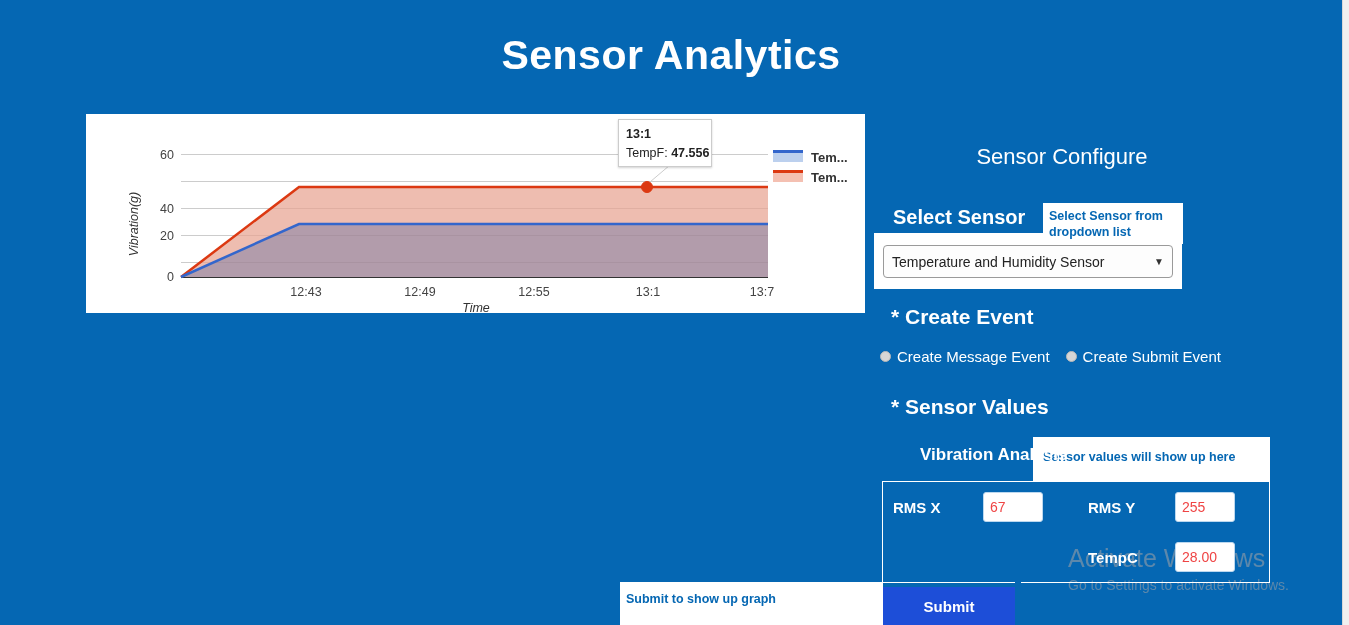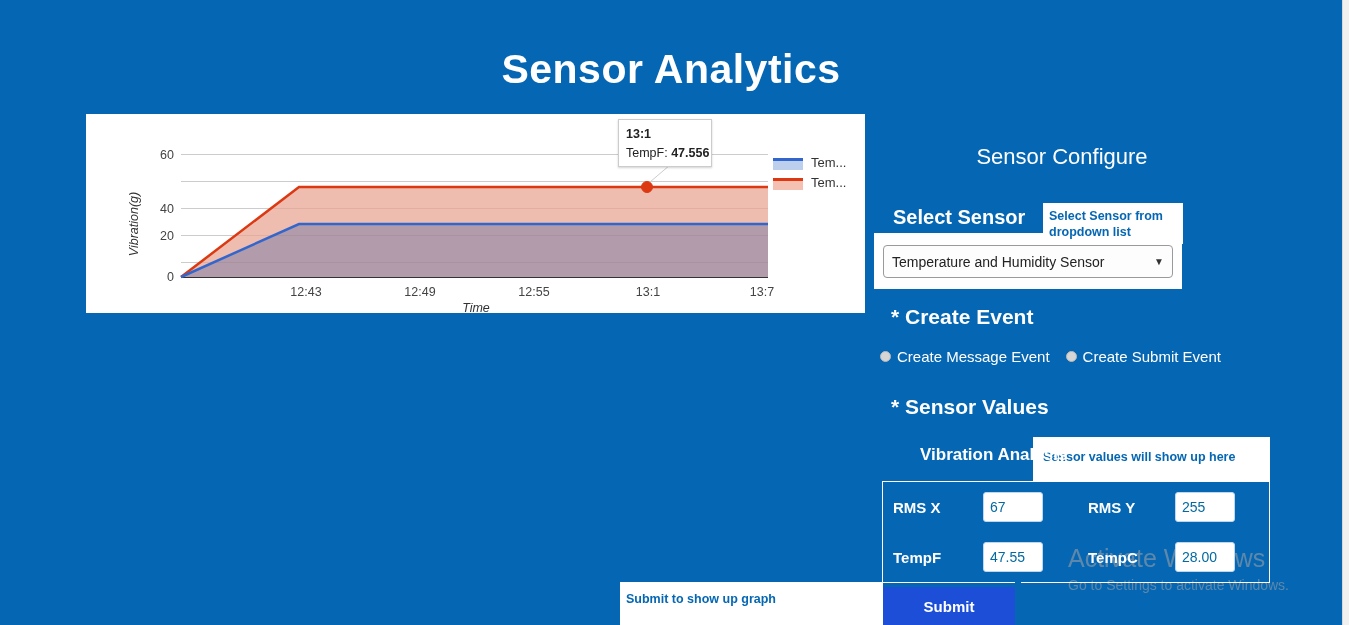--- a/index.html
+++ b/index.html
@@ -6,21 +6,21 @@
   html, body {
     width: 1349px; height: 625px;
     background: #0567b3;
     font-family: "Liberation Sans", sans-serif;
     overflow: hidden;
   }
   #app { position: relative; width: 1349px; height: 625px; background: #0567b3; }
 
   
   .page-title {
-    position: absolute; top: 46px; left: 0; width: 1342px;
+    position: absolute; top: 32px; left: 0; width: 1342px;
     text-align: center;
     color: #ffffff;
     font-size: 41px; font-weight: bold;
     letter-spacing: 0.5px;
   }
 
   
   .chart-card {
     position: absolute; left: 86px; top: 114px;
     width: 779px; height: 199px;
@@ -47,21 +47,21 @@
   .tt-stem {
     position: absolute; left: 648px; top: 165px;
     width: 22px; height: 17px; z-index: 5;
   }
 
   
   .legend {
     position: absolute; left: 773px; top: 150px;
     z-index: 4;
   }
-  .legend-row { display: flex; align-items: flex-end; height: 20px; }
+  .legend-row { display: flex; align-items: flex-start; height: 20px; font-weight: bold; }
   .legend-swatch { width: 30px; height: 12px; margin-right: 8px; position: relative; }
   .legend-swatch .ln { position: absolute; left: 0; top: 0; width: 30px; height: 3px; }
   .legend-swatch .fl { position: absolute; left: 0; top: 3px; width: 30px; height: 9px; }
   .legend-label { font-size: 13px; color: #333333; }
 
   
   .panel-title {
     position: absolute; left: 872px; top: 144px; width: 380px;
     text-align: center; color: #ffffff;
     font-size: 22px; font-weight: normal;
@@ -150,21 +150,21 @@
   }
   .val-row { position: absolute; display: flex; align-items: center; z-index: 3; }
   .val-label { color: #ffffff; font-size: 15px; font-weight: bold; }
   .val-input {
     background: #ffffff;
     border: 1px solid #bcd8ef;
     border-radius: 3px;
     width: 60px; height: 30px;
     font-family: "Liberation Sans", sans-serif;
     font-size: 14px;
-    color: #0369a1;
+    color: #ef4444;
     padding: 0 6px;
     outline: none;
   }
 
   .r-rmsx { left: 893px; top: 492px; }
   .r-rmsx .val-label { width: 90px; }
   .r-rmsy { left: 1088px; top: 492px; }
   .r-rmsy .val-label { width: 87px; }
   .r-tempf { left: 893px; top: 542px; }
   .r-tempf .val-label { width: 90px; }
@@ -325,24 +325,20 @@
   <div class="values-spot"></div>
 
   <div class="val-row r-rmsx">
     <span class="val-label">RMS X</span>
     <input class="val-input" type="text" value="67" style="">
   </div>
   <div class="val-row r-rmsy">
     <span class="val-label">RMS Y</span>
     <input class="val-input" type="text" value="255" style="">
   </div>
-  <div class="val-row r-tempf">
-    <span class="val-label">TempF</span>
-    <input class="val-input" type="text" value="47.55" style="">
-  </div>
   <div class="val-row r-tempc">
     <span class="val-label">TempC</span>
     <input class="val-input" type="text" value="28.00" style="">
   </div>
 
   <div class="watermark">
     <div class="wm-line1">Activate Windows</div>
     <div class="wm-line2">Go to Settings to activate Windows.</div>
   </div>
 

